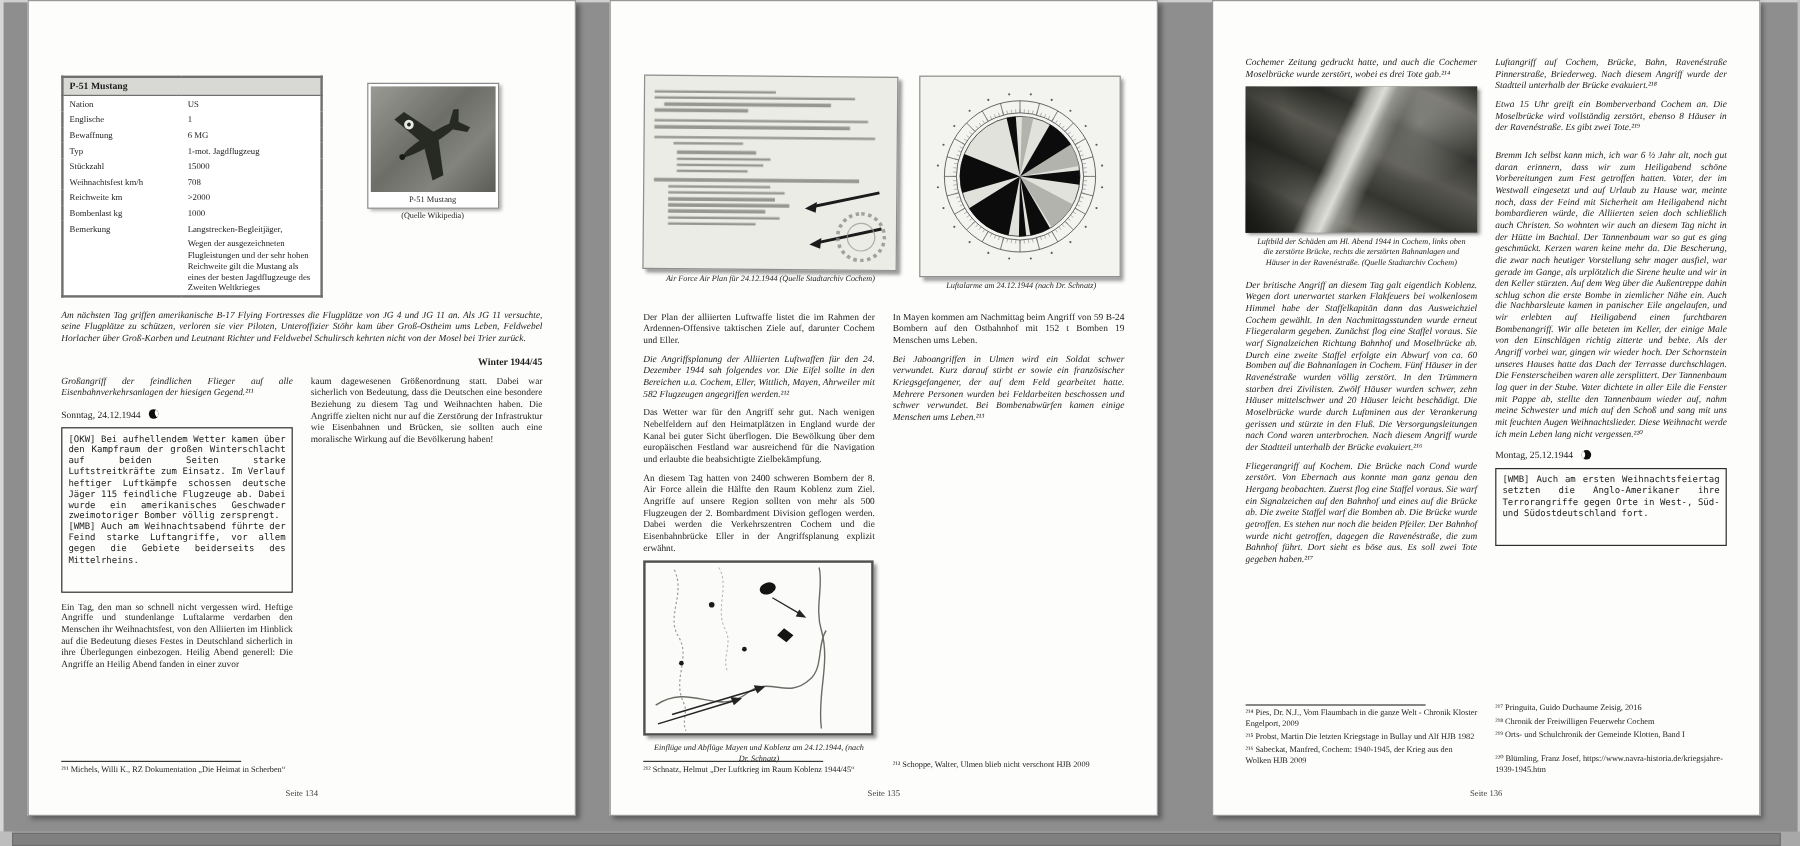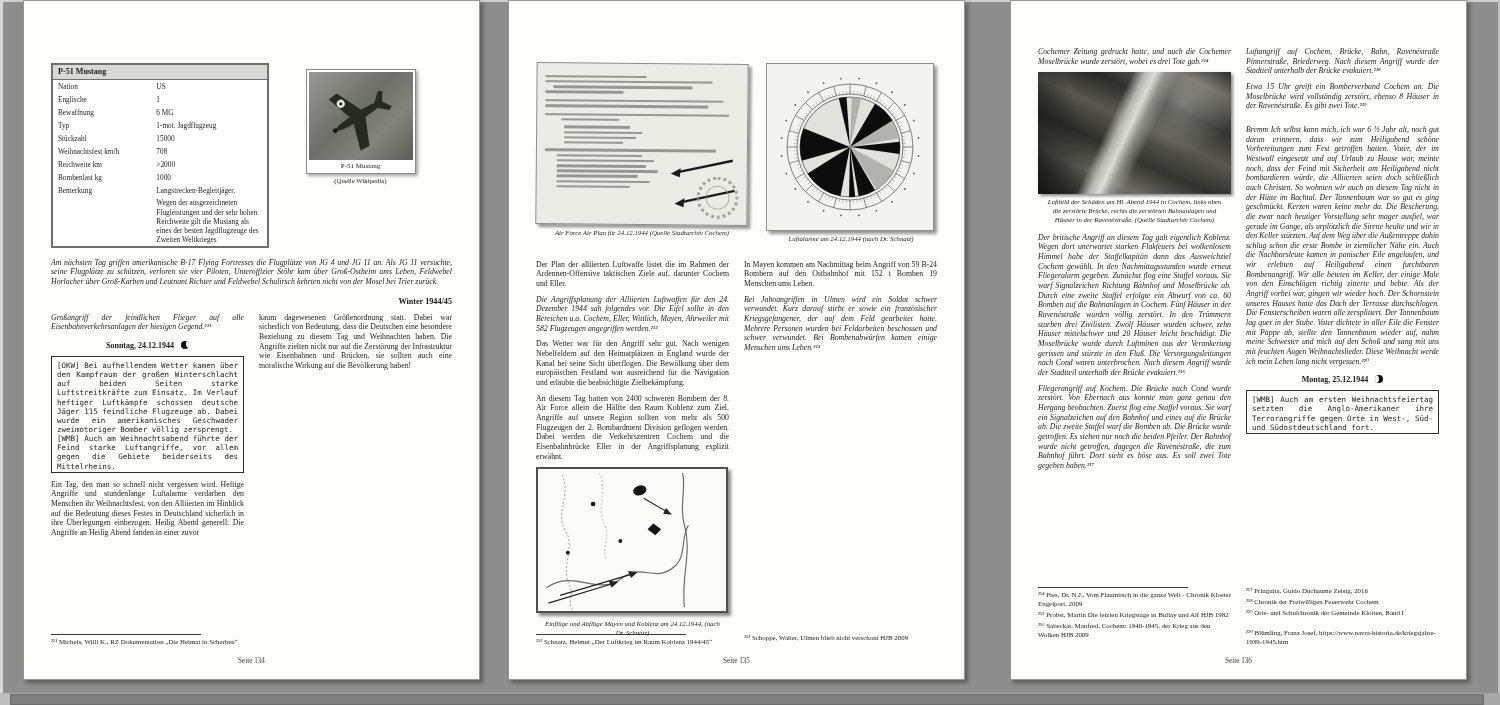--- a/index.html
+++ b/index.html
@@ -25,28 +25,28 @@
     font-size:7.8px;line-height:1.24;text-align:justify;
   }
   #page3 .page-inner{padding-top:46px;}
 
   p{margin:0 0 6px;}
   .it{font-style:italic;}
   .cols{display:flex;gap:15px;}
   .col{flex:1;min-width:0;}
 
   .subhead{font-weight:bold;font-size:8.2px;margin:10px 0 6px;text-align:right;font-family:Liberation Serif, serif;}
-  .datehead{text-align:center;font-weight:bold;font-size:8px;margin:9px 0 5px;}
+  .datehead{font-weight:normal;font-size:8px;margin:9px 0 5px;}
   .moon{display:inline-block;width:8px;height:8px;border-radius:50%;background:#0e0e0e;
         position:relative;vertical-align:-1px;margin-left:7px;overflow:hidden;}
   .moon::after{content:"";position:absolute;width:7px;height:8px;border-radius:50%;background:#fdfdfc;}
   .moon-waning::after{left:4.5px;top:-1px;}
   .moon-crescent::after{left:-3.5px;top:0;}
 
-  .mono-box{border:1px solid #2e2e2e;padding:4px 5px 1px;margin:0 0 7px;
+  .mono-box{border:1px solid #2e2e2e;padding:4px 5px 22px;margin:0 0 7px;
     font-family:"DejaVu Sans Mono","Liberation Mono",monospace;
     font-size:7.5px;line-height:1.22;text-align:justify;}
   .mono-box p{margin:0;}
 
   
   .row-top{display:flex;margin-bottom:10px;}
   table.spec-table{border-collapse:collapse;width:218px;border:2px solid #6f6f6f;
     font-size:7.3px;background:#fff;}
   table.spec-table th{background:#d8d8d5;border-bottom:1px solid #6f6f6f;
     text-align:left;font-size:8.1px;padding:2px 5px;}
@@ -415,21 +415,21 @@
             </svg>
         </div>
         <div class="caption">Luftalarme am 24.12.1944 (nach Dr. Schnatz)</div>
       </div>
     </div>
 
     <div class="cols">
       <div class="col">
         <p>Der Plan der alliierten Luftwaffe listet die im Rahmen der Ardennen-Offensive taktischen Ziele auf, darunter Cochem und Eller.</p>
         <p class="it">Die Angriffsplanung der Alliierten Luftwaffen für den 24. Dezember 1944 sah folgendes vor. Die Eifel sollte in den Bereichen u.a. Cochem, Eller, Wittlich, Mayen, Ahrweiler mit 582 Flugzeugen angegriffen werden.²¹²</p>
-        <p>Das Wetter war für den Angriff sehr gut. Nach wenigen Nebelfeldern auf den Heimatplätzen in England wurde der Kanal bei seine Sicht überflogen. Die Bewölkung über dem europäischen Festland war ausreichend für die Navigation und erlaubte die beabsichtigte Zielbekämpfung.</p>
+        <p>Das Wetter war für den Angriff sehr gut. Nach wenigen Nebelfeldern auf den Heimatplätzen in England wurde der Kanal bei guter Sicht überflogen. Die Bewölkung über dem europäischen Festland war ausreichend für die Navigation und erlaubte die beabsichtigte Zielbekämpfung.</p>
         <p>An diesem Tag hatten von 2400 schweren Bombern der 8. Air Force allein die Hälfte den Raum Koblenz zum Ziel. Angriffe auf unsere Region sollten von mehr als 500 Flugzeugen der 2. Bombardment Division geflogen werden. Dabei werden die Verkehrszentren Cochem und die Eisenbahnbrücke Eller in der Angriffsplanung explizit erwähnt.</p>
         <div class="map-wrap">
           <svg class="map" viewBox="0 0 192 146">
             <path d="M24,6 C34,28 16,46 28,64 C38,82 22,100 32,120 C36,128 30,136 34,144" fill="none" stroke="#9a9a96" stroke-width="1" stroke-dasharray="2,2"></path>
             <path d="M62,4 C72,20 58,40 68,58 C74,70 64,82 70,94" fill="none" stroke="#aaaaa6" stroke-width=".8" stroke-dasharray="2,2"></path>
             <path d="M8,122 C38,102 60,132 86,112 C106,96 120,118 140,100 C152,90 146,70 154,58" fill="none" stroke="#6b6b66" stroke-width="1.2"></path>
             <path d="M150,142 C146,112 158,86 150,58 C144,38 152,20 148,4" fill="none" stroke="#6b6b66" stroke-width="1.2"></path>
             <ellipse cx="104" cy="22" rx="7" ry="5" fill="#141414" transform="rotate(-18 104 22)"></ellipse>
             <polygon points="118,56 126,62 120,68 112,62" fill="#141414"></polygon>
             <circle cx="56" cy="36" r="2.4" fill="#1a1a1a"></circle>

